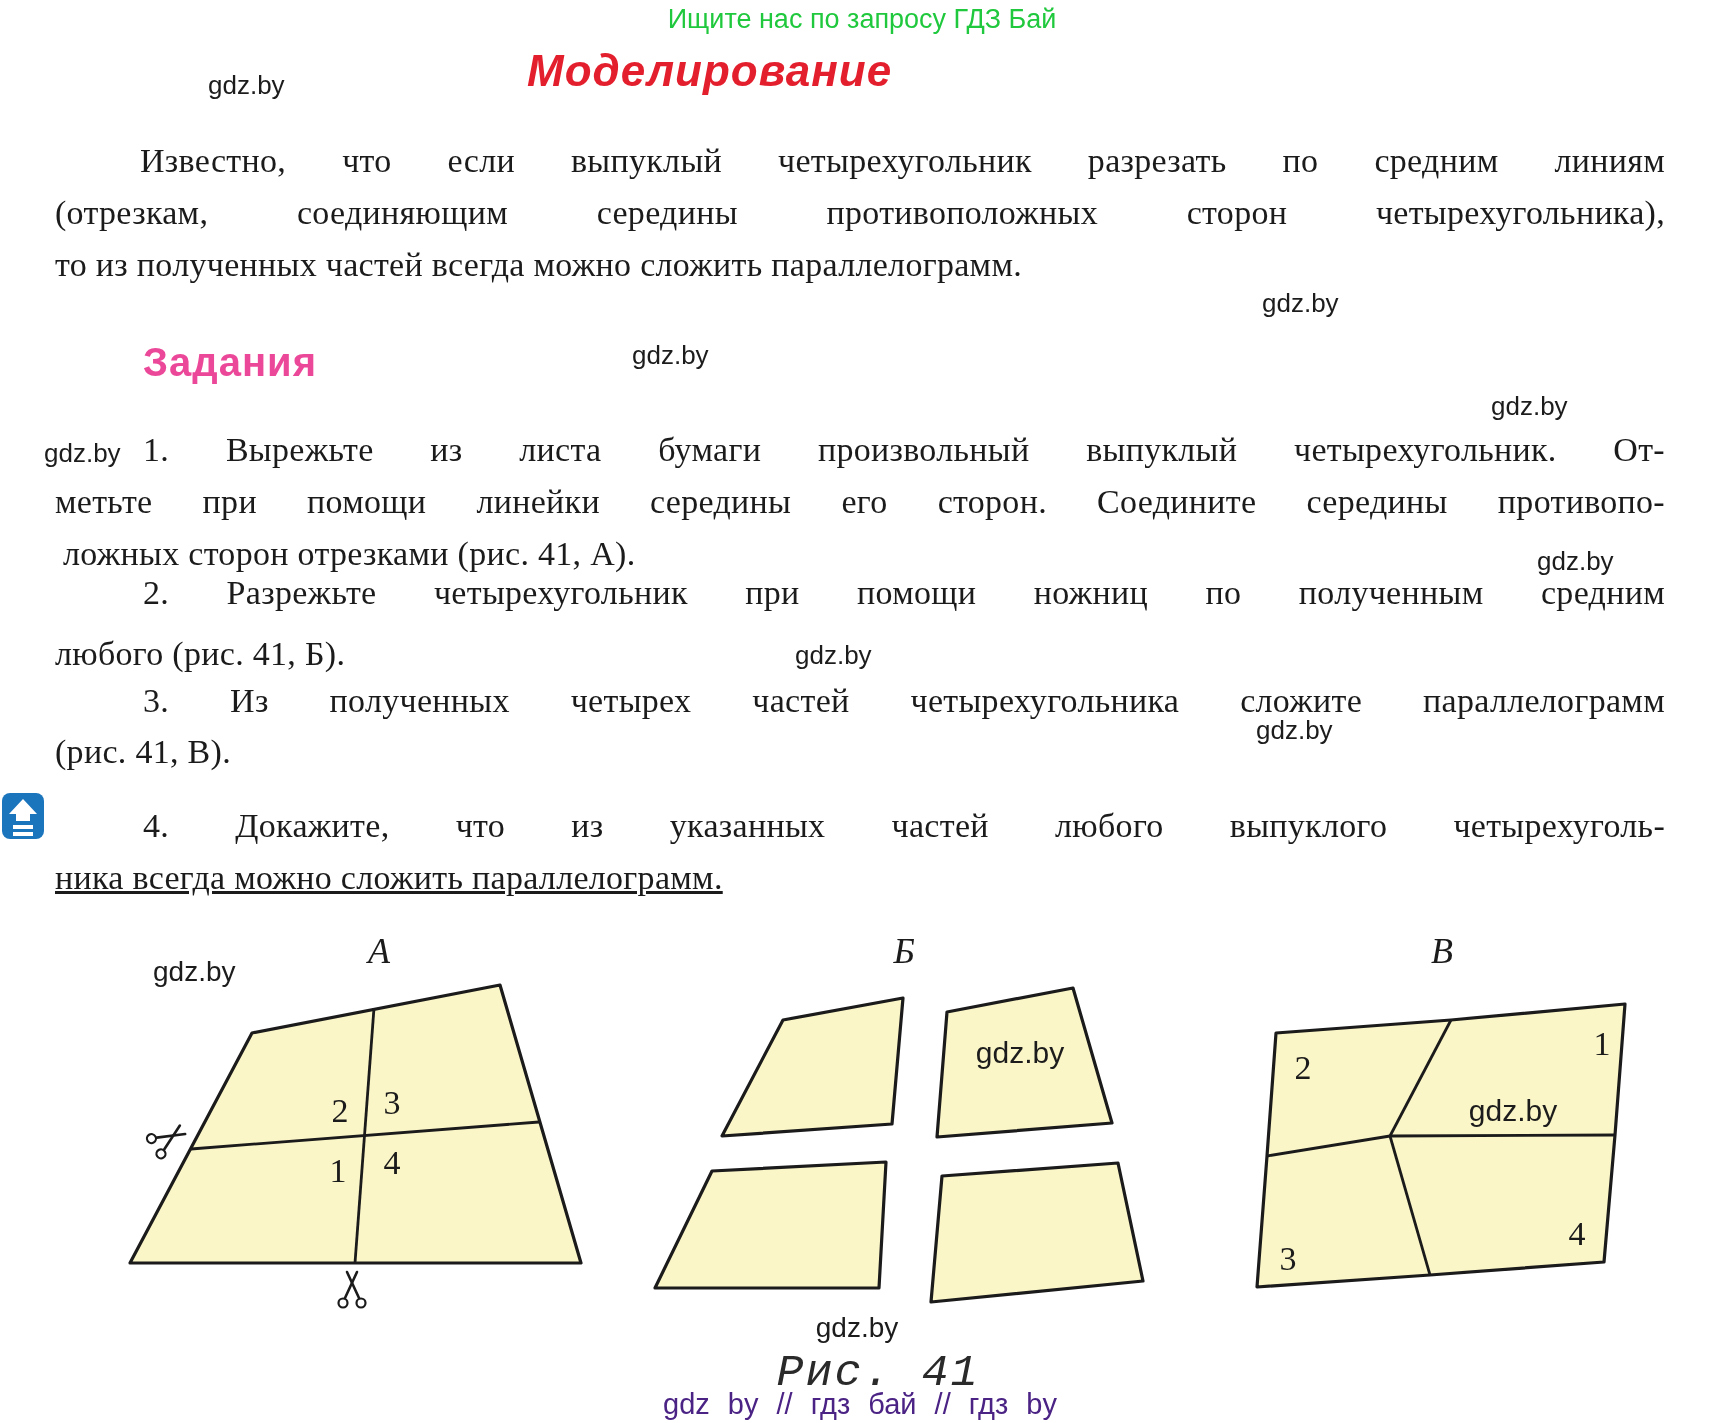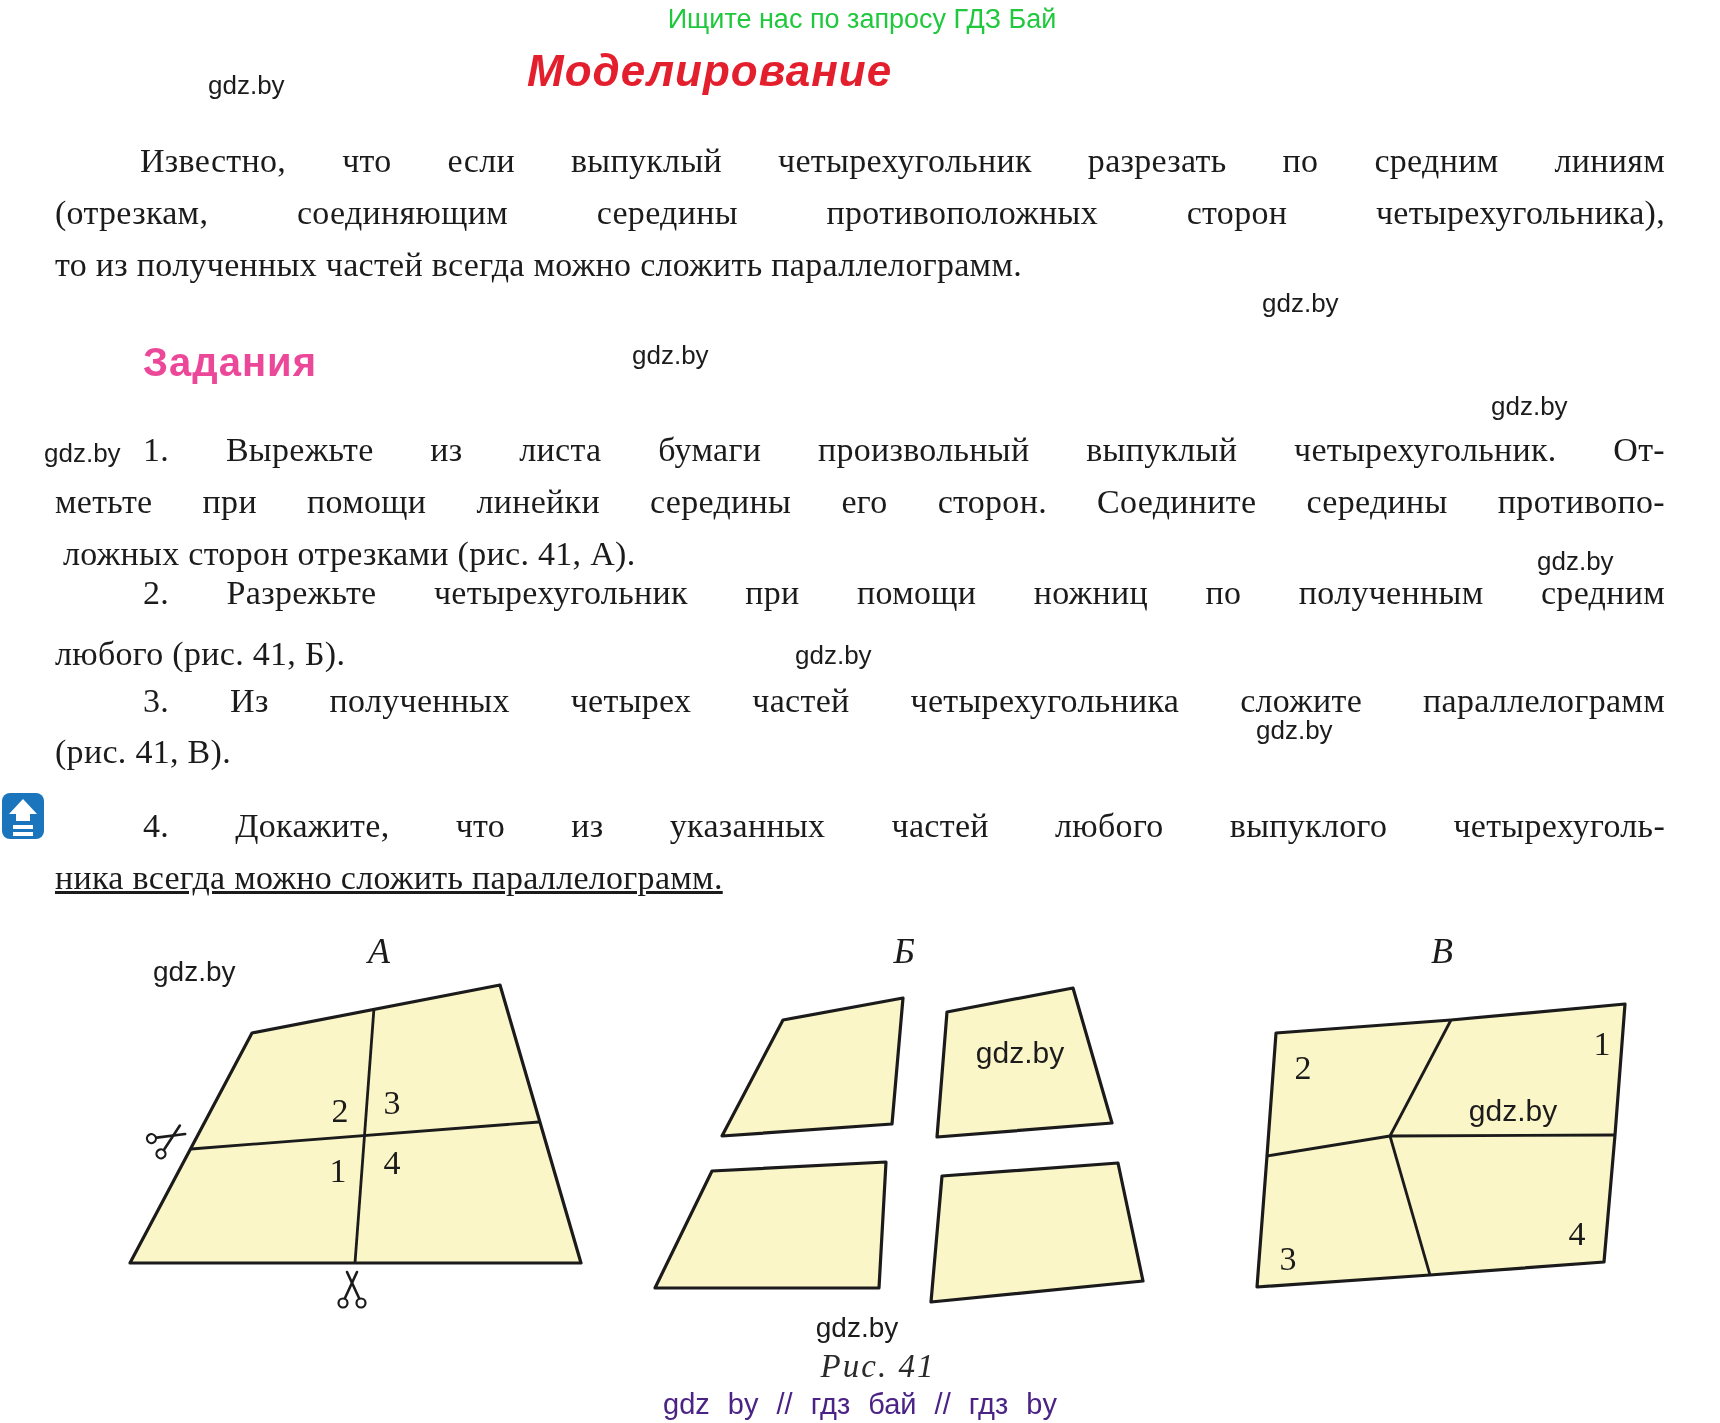--- a/index.html
+++ b/index.html
@@ -8,21 +8,21 @@
   .abs{position:absolute;white-space:nowrap;}
   .promo{font-family:"Liberation Sans", sans-serif;font-size:27px;color:#1FC83C;}
   .title{font-family:"Liberation Sans", sans-serif;font-weight:bold;font-style:italic;
          font-size:44px;color:#E41F2D;letter-spacing:1px;}
   .tasksHeading{font-family:"Liberation Sans", sans-serif;font-weight:bold;
          font-size:40px;color:#ec4899;letter-spacing:1px;}
   .wm{font-family:"Liberation Sans", sans-serif;font-size:26px;color:#1c1c1c;}
   .wm-big{font-family:"Liberation Sans", sans-serif;font-size:28px;color:#1c1c1c;}
   .book{font-size:34px;line-height:44px;letter-spacing:0.3px;}
   .just{white-space:normal;text-align:justify;text-align-last:justify;height:44px;overflow:hidden;}
-  .caption{font-family:Liberation Serif, serif;font-style:italic;font-size:33px;color:#2a2a2a;letter-spacing:2px;}
+  .caption{font-family:Liberation Mono, monospace;font-style:italic;font-size:45px;color:#2a2a2a;letter-spacing:2px;}
   .footerPurple{font-family:"Liberation Sans", sans-serif;font-size:29px;color:#4B2385;word-spacing:10px;}
   .center{transform:translateX(-50%);}
   svg text{user-select:none;}
   .figLabel{font:italic 36px "Liberation Serif", serif;fill:#1b1b1b;}
   .figNum{font:34px "Liberation Serif", serif;fill:#1b1b1b;}
   .figWm{font:30px "Liberation Sans", sans-serif;fill:#1c1c1c;}
 </style>
 </head>
 <body>
 

